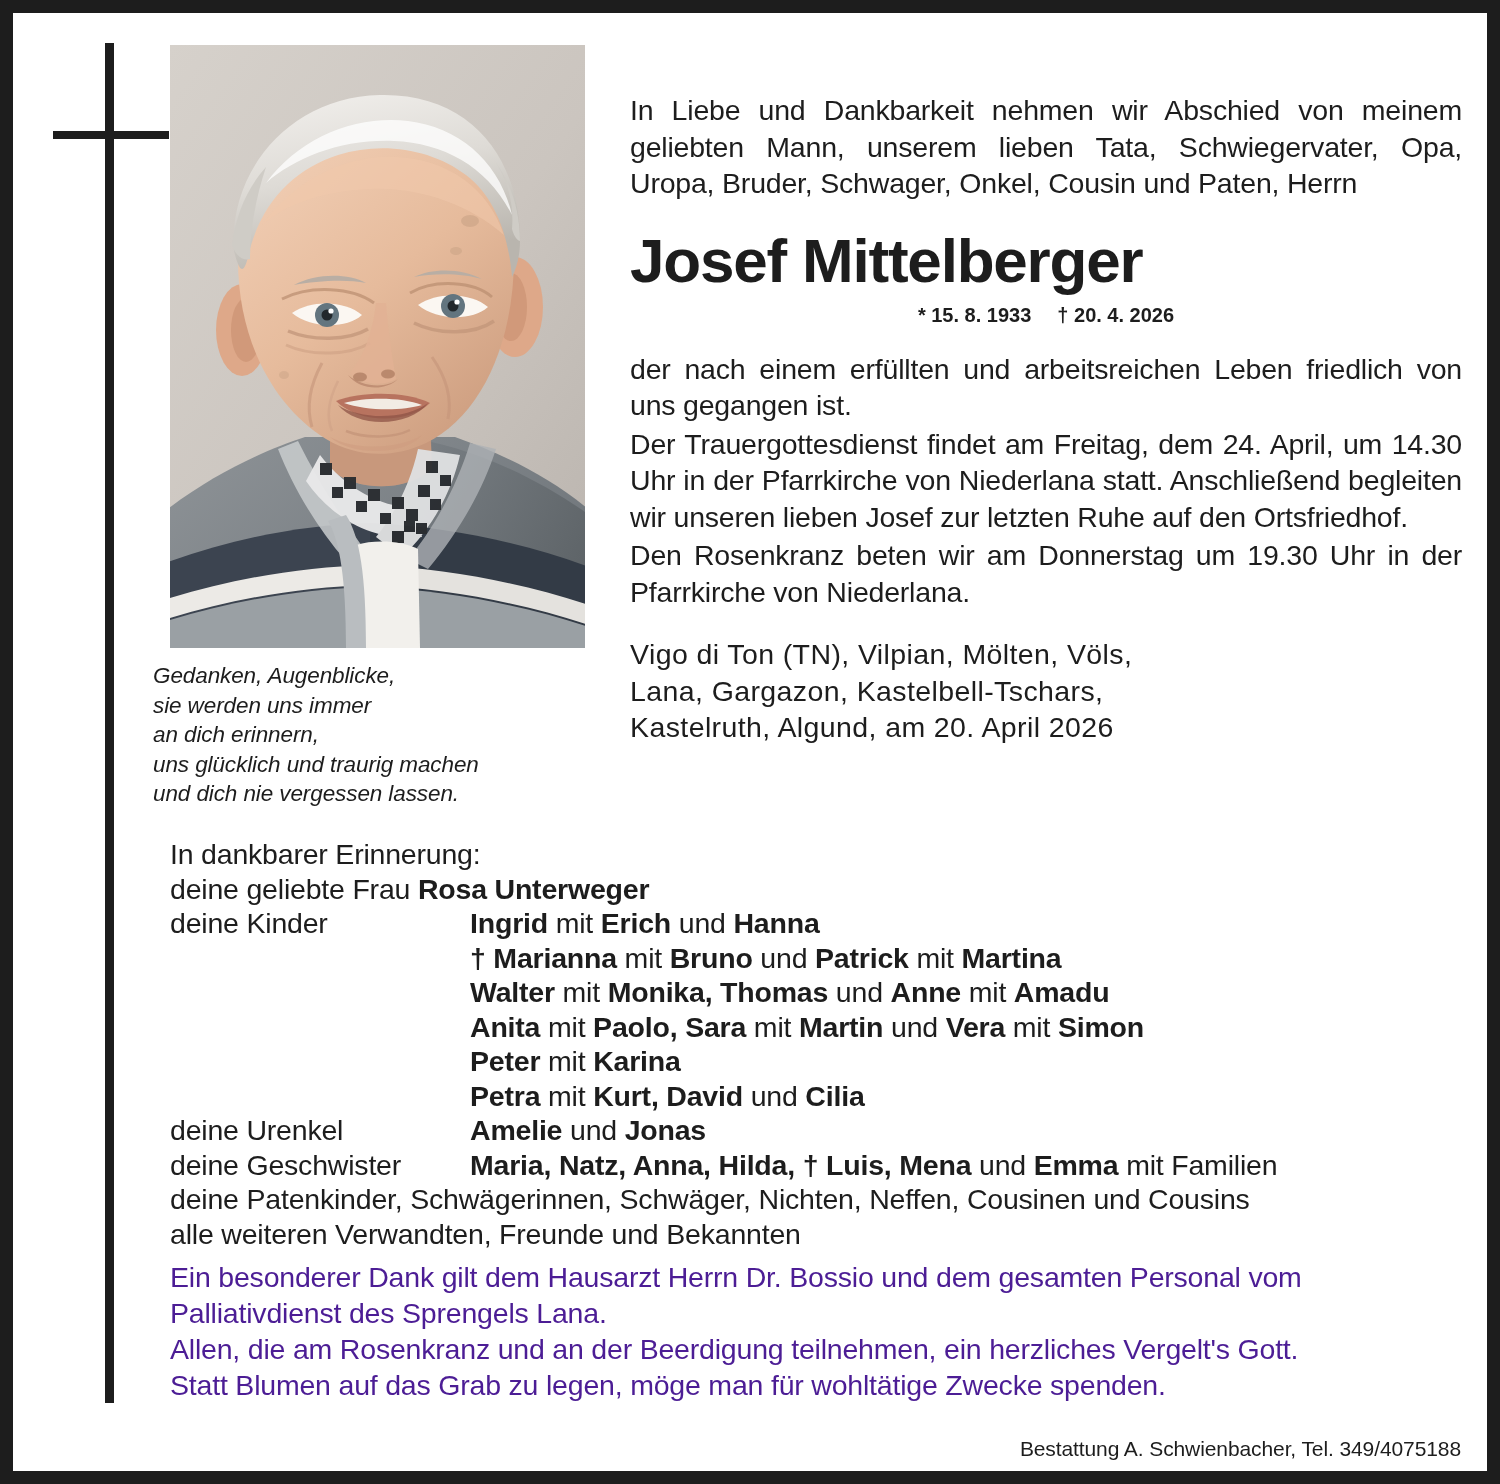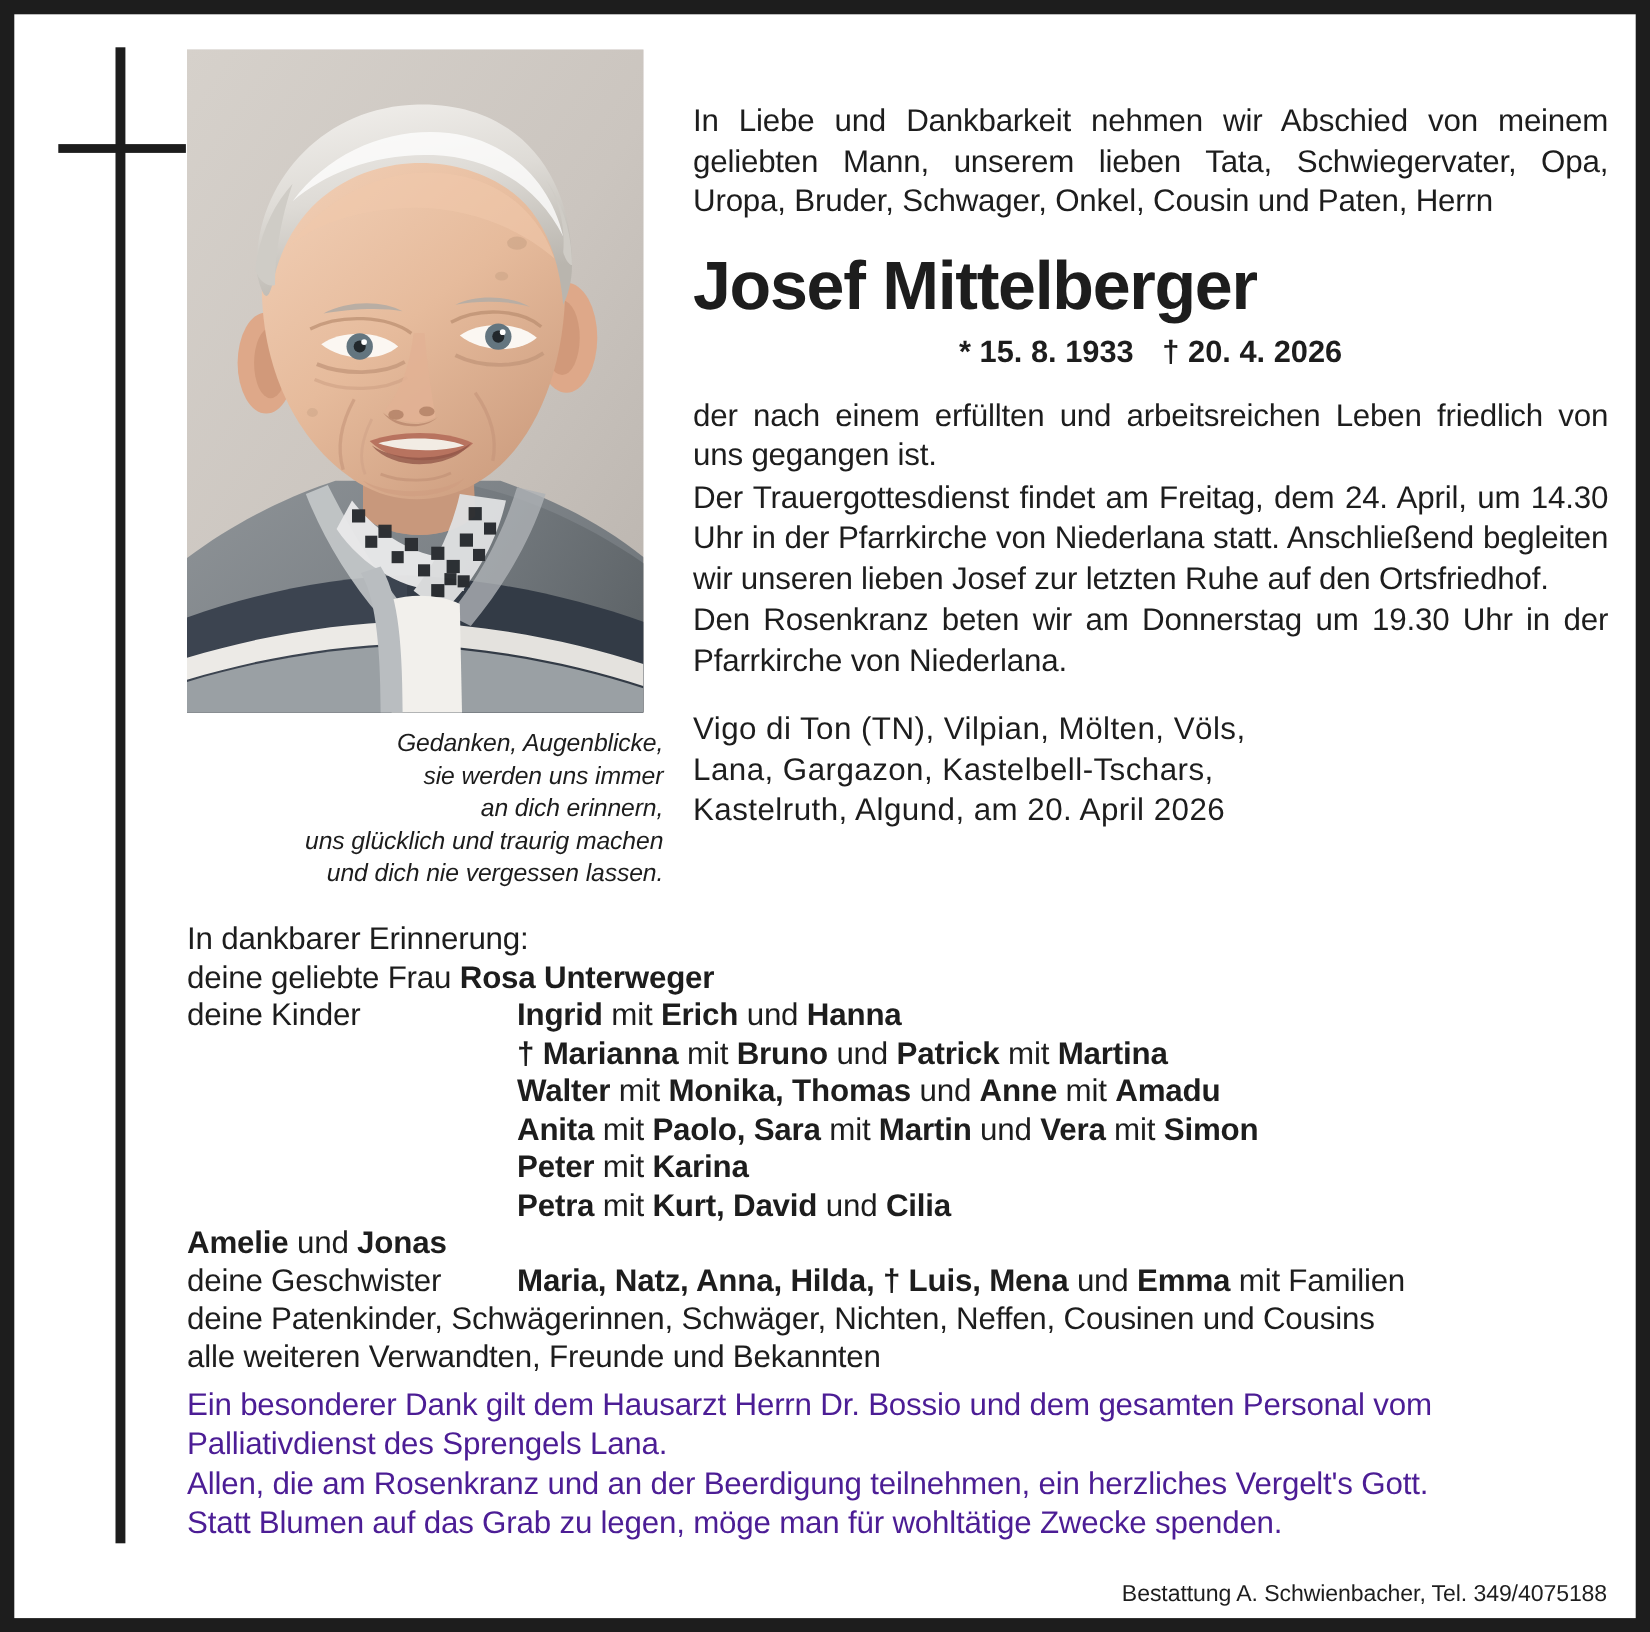--- a/index.html
+++ b/index.html
@@ -56,21 +56,21 @@
     width: 415px; height: 603px;
     overflow: hidden;
     background: #cdc8c3;
   }
   .photo svg { display: block; width: 100%; height: 100%; }
 
   .photo-caption {
     position: absolute;
     left: 140px; top: 648px;
     width: 450px;
-    text-align: right;
+    text-align: left;
     font-style: italic;
     font-size: 22.5px;
     line-height: 29.5px;
     color: #1d1d1d;
     letter-spacing: -0.1px;
   }
 
   
   .right-col {
     position: absolute;
@@ -91,21 +91,21 @@
     text-align: left;
     font-weight: bold;
     font-size: 62px;
     line-height: 66px;
     letter-spacing: -1.2px;
   }
   .life-dates {
     margin-top: 10px;
     text-align: center;
     font-weight: bold;
-    font-size: 28px;
+    font-size: 20px;
     letter-spacing: 0px;
   }
   .life-dates .gap { display: inline-block; width: 26px; }
 
   .body-para {
     margin-top: 22px;
     font-size: 28.5px;
     line-height: 36.5px;
     text-align: justify;
     text-align-last: left;
@@ -358,20 +358,21 @@
           </div>
           <div class="fam-row">
             <div class="fam-label"></div>
             <div class="fam-names"><b>Peter</b><span> mit </span><b>Karina</b></div>
           </div>
           <div class="fam-row">
             <div class="fam-label"></div>
             <div class="fam-names"><b>Petra</b><span> mit </span><b>Kurt, David</b><span> und </span><b>Cilia</b></div>
           </div>
           <div class="fam-row">
+            <div class="fam-label">deine Urenkel</div>
             <div class="fam-names"><b>Amelie</b><span> und </span><b>Jonas</b></div>
           </div>
           <div class="fam-row">
             <div class="fam-label">deine Geschwister</div>
             <div class="fam-names"><b>Maria, Natz, Anna, Hilda, † Luis, Mena</b><span> und </span><b>Emma</b><span> mit Familien</span></div>
           </div>
         </div>
       <div id="family-full-lines">
           <div>deine Patenkinder, Schwägerinnen, Schwäger, Nichten, Neffen, Cousinen und Cousins</div>
           <div>alle weiteren Verwandten, Freunde und Bekannten</div>

